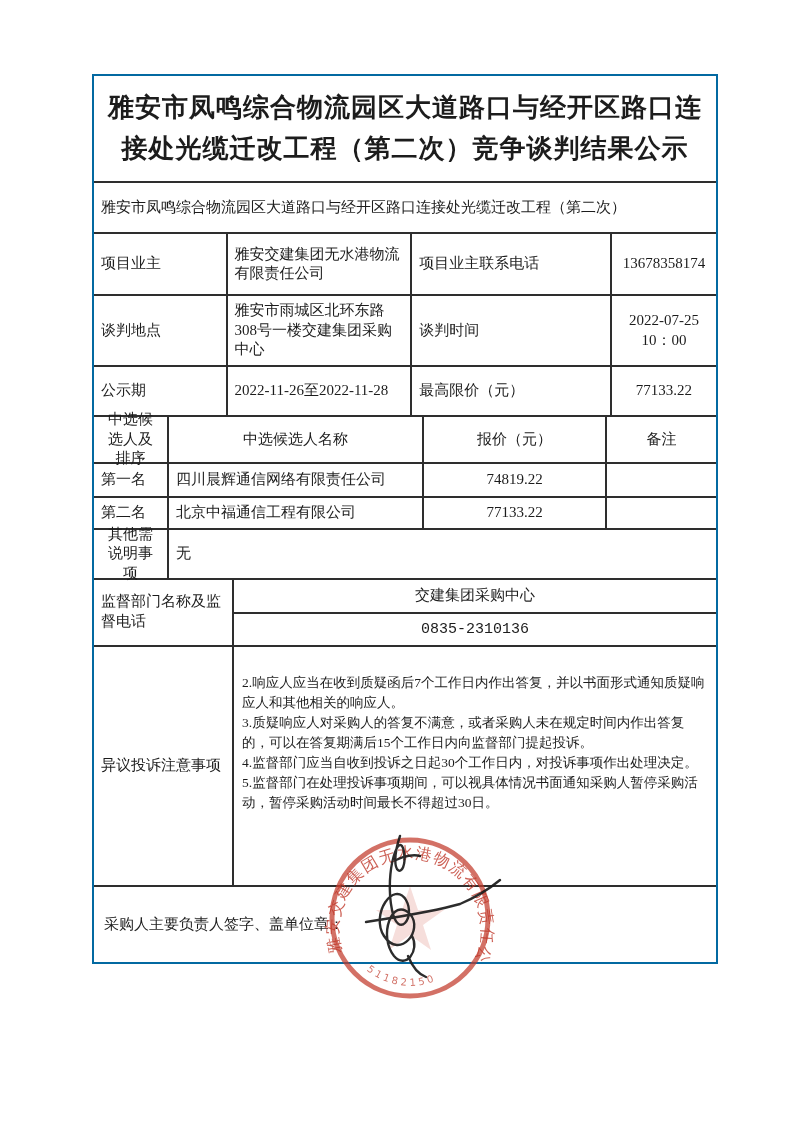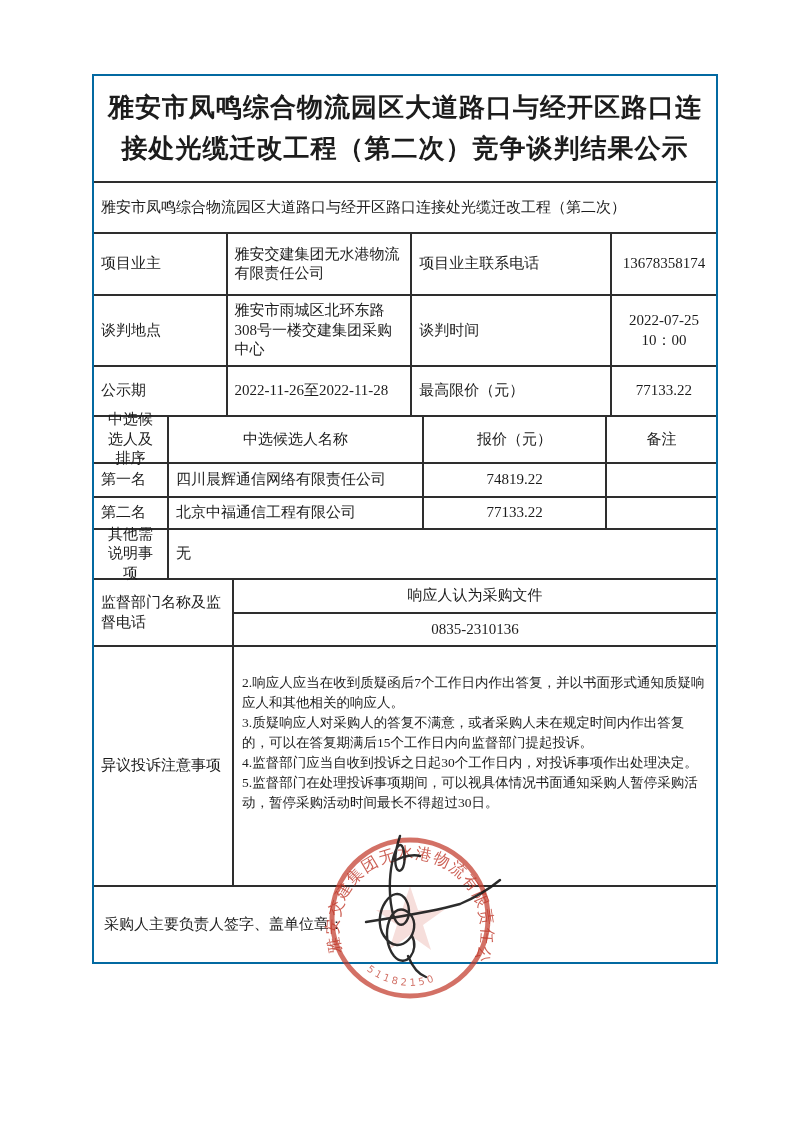--- a/index.html
+++ b/index.html
@@ -42,21 +42,21 @@
     padding:0 12px;
   }
   .r-name{height:49px;}
   .r-owner{height:60px;}
   .r-venue{height:69px;}
   .r-pub{height:48px;}
   .r-candhead{height:45px;}
   .r-rank1{height:32px;}
   .r-rank2{height:30px;}
   .r-other{height:48px;justify-content:center;}
-  .r-sup{height:65px;}
+  .r-sup{height:65px;font-family:Liberation Mono, monospace;}
   .r-obj{height:238px;}
   .r-sig{height:75px;}
   .sup-right{flex:1;display:flex;flex-direction:column;}
   .sup-sub{
     flex:1;display:flex;align-items:center;justify-content:center;
     font-size:15px;box-sizing:border-box;
   }
   .sup-sub.first{border-bottom:2px solid #2e2e2e;}
   .obj-content{
     display:block;align-items:flex-start;
@@ -128,21 +128,21 @@
     </div>
 
     <div class="row r-other">
       <div class="cell cw1 center">其他需说明事项</div>
       <div class="cell wrest">无</div>
     </div>
 
     <div class="row r-sup">
       <div class="cell w1">监督部门名称及监督电话</div>
       <div class="sup-right">
-        <div class="sup-sub first">响应人认为采购文件</div>
+        <div class="sup-sub first">交建集团采购中心</div>
         <div class="sup-sub">0835-2310136</div>
       </div>
     </div>
 
     <div class="row r-obj">
       <div class="cell w1">异议投诉注意事项</div>
       <div class="cell wrest obj-content">
         <p>2.响应人应当在收到质疑函后7个工作日内作出答复，并以书面形式通知质疑响应人和其他相关的响应人。</p>
         <p>3.质疑响应人对采购人的答复不满意，或者采购人未在规定时间内作出答复的，可以在答复期满后15个工作日内向监督部门提起投诉。</p>
         <p>4.监督部门应当自收到投诉之日起30个工作日内，对投诉事项作出处理决定。</p>

